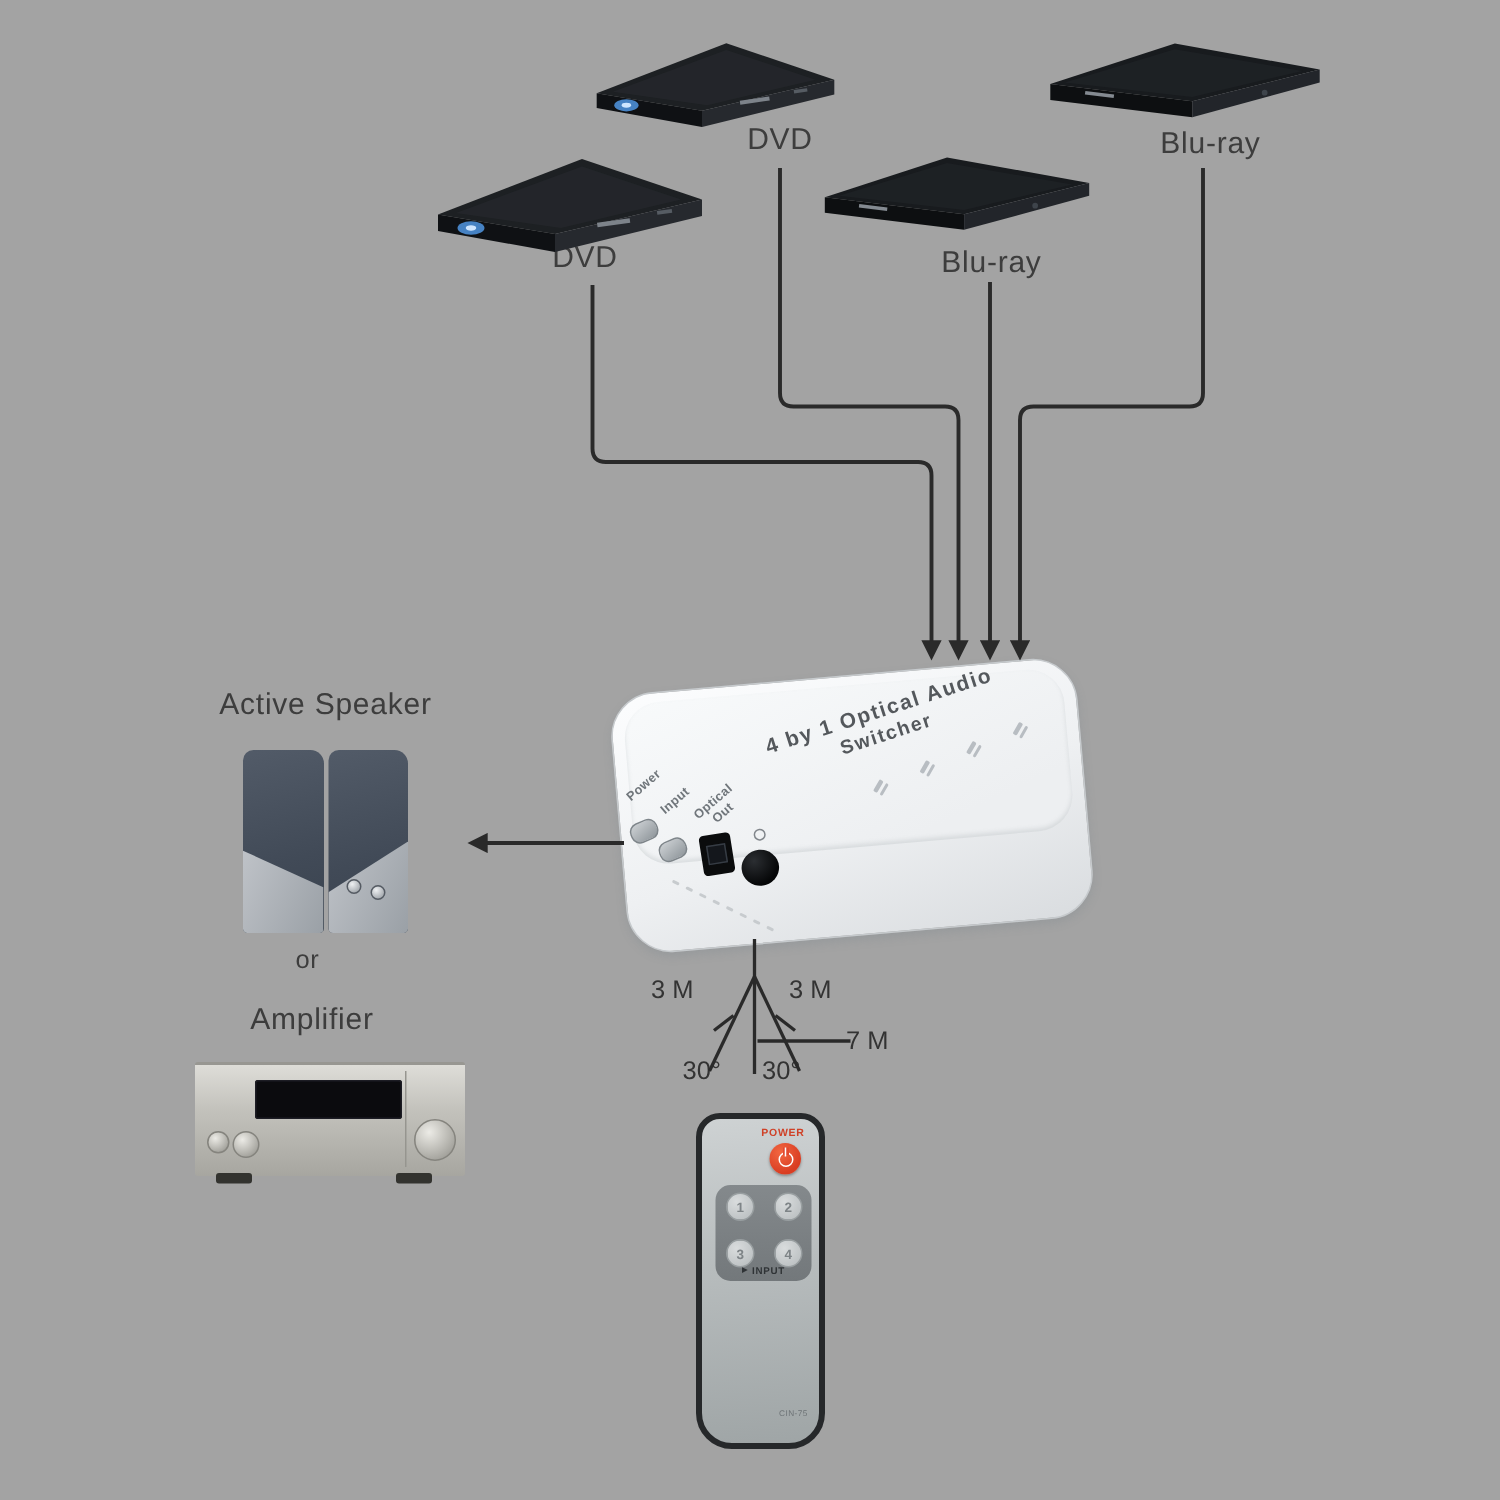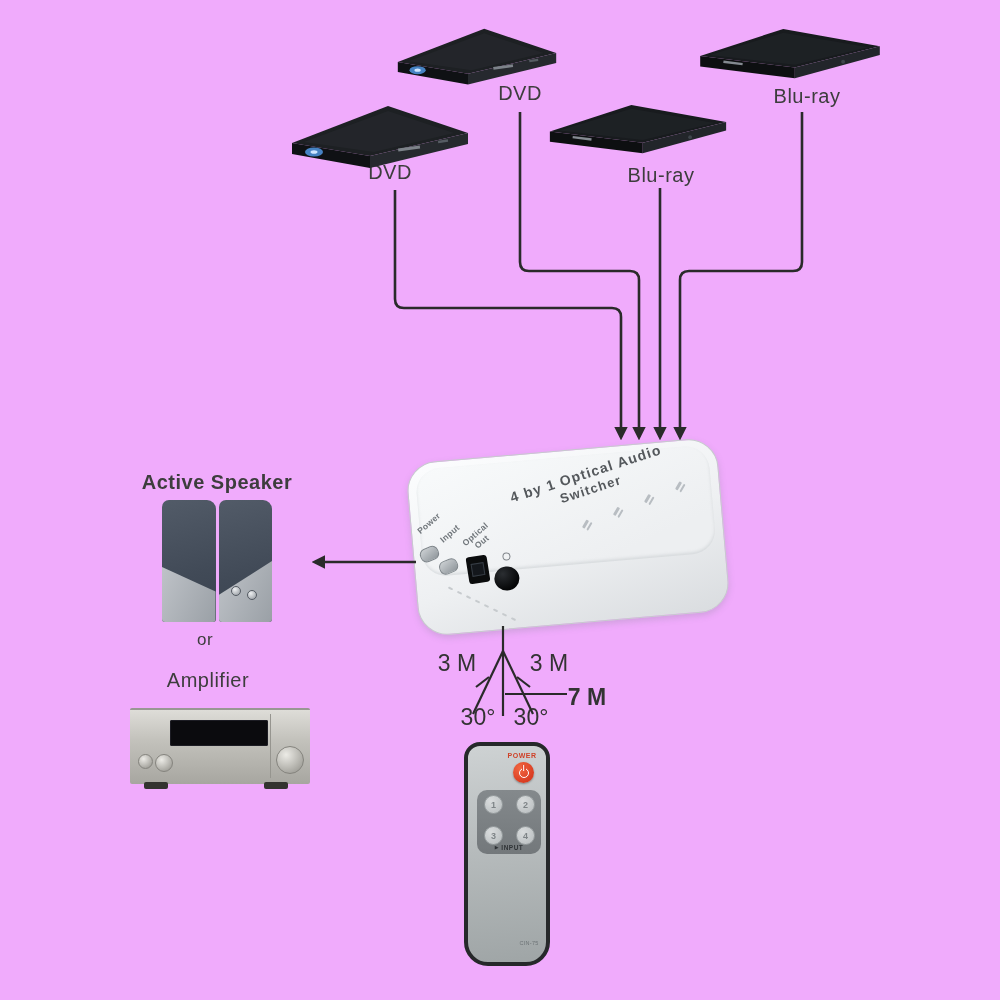--- a/index.html
+++ b/index.html
@@ -1,19 +1,19 @@
 <!DOCTYPE html>
 <html><head>
 <meta charset="utf-8">
 <style>
   html,body{margin:0;padding:0;background:#fff;}
-  #canvas{position:relative;width:1000px;height:1000px;background:#f0abfc;overflow:hidden;
+  #canvas{position:relative;width:1000px;height:1000px;background:#a3a3a3;overflow:hidden;
           font-family:"Liberation Sans","DejaVu Sans",sans-serif;color:#3d3d3d;}
   .lbl{position:absolute;text-align:center;color:#3d3d3d;font-size:20px;letter-spacing:.5px;}
-  .lbl-sm{position:absolute;text-align:center;color:#333;font-size:23px;}
+  .lbl-sm{position:absolute;color:#333;font-size:17px;}
   svg.overlay{position:absolute;left:0;top:0;z-index:6;pointer-events:none;}
   .player{position:absolute;z-index:2;}
 
   
   .switcher{position:absolute;left:412px;top:450px;width:310px;height:172px;z-index:3;
     transform:rotate(-5deg);border-radius:30px;border:1px solid #c6cacd;
     background:linear-gradient(165deg,#fcfdfe 0%,#eef0f2 55%,#d9dcdf 100%);
     box-shadow:0 3px 6px rgba(120,130,140,.25);}
   .switcher-top{position:absolute;left:8px;top:6px;right:8px;height:108px;border-radius:24px;
     background:linear-gradient(160deg,#f8fafb 0%,#edeff1 80%);
@@ -176,21 +176,21 @@
         <i></i>
         <i></i>
         <i></i>
         <i></i>
         <i></i>
         <i></i>
         <i></i>
     </div>
   </div>
 
-  <div class="lbl" style="left:112px;top:471px;width:210px;font-weight:bold;">Active Speaker</div>
+  <div class="lbl" style="left:112px;top:459px;width:210px;">Active Speaker</div>
   <div class="speakers">
     <div class="speaker sp-left"></div>
     <div class="speaker sp-right">
       <span class="knob" style="left:12px;top:86px;"></span>
       <span class="knob" style="left:28px;top:90px;"></span>
     </div>
   </div>
   <div class="lbl" style="left:180px;top:630px;width:50px;font-size:17px;">or</div>
   <div class="lbl" style="left:128px;top:669px;width:160px;">Amplifier</div>
 
@@ -199,21 +199,21 @@
     <div class="amp-divider"></div>
     <div class="amp-knob" style="left:8px;top:44px;width:13px;height:13px;"></div>
     <div class="amp-knob" style="left:25px;top:44px;width:16px;height:16px;"></div>
     <div class="amp-knob" style="left:146px;top:36px;width:26px;height:26px;"></div>
     <div class="amp-foot" style="left:14px;"></div>
     <div class="amp-foot" style="right:22px;"></div>
   </div>
 
   <div class="lbl-sm" style="left:434px;top:650px;width:46px;">3 M</div>
   <div class="lbl-sm" style="left:526px;top:650px;width:46px;">3 M</div>
-  <div class="lbl-sm" style="left:564px;top:684px;width:46px;font-weight:bold;">7 M</div>
+  <div class="lbl-sm" style="left:564px;top:684px;width:46px;">7 M</div>
   <div class="lbl-sm" style="left:455px;top:704px;width:46px;">30°</div>
   <div class="lbl-sm" style="left:508px;top:704px;width:46px;">30°</div>
 
   <div class="remote">
     <div class="rc-power-lbl">POWER</div>
     <div class="rc-power">
       <span class="power-icon"></span>
     </div>
     <div class="rc-panel">
       <div class="rc-btn" style="left:7px;top:5px;">1</div>

